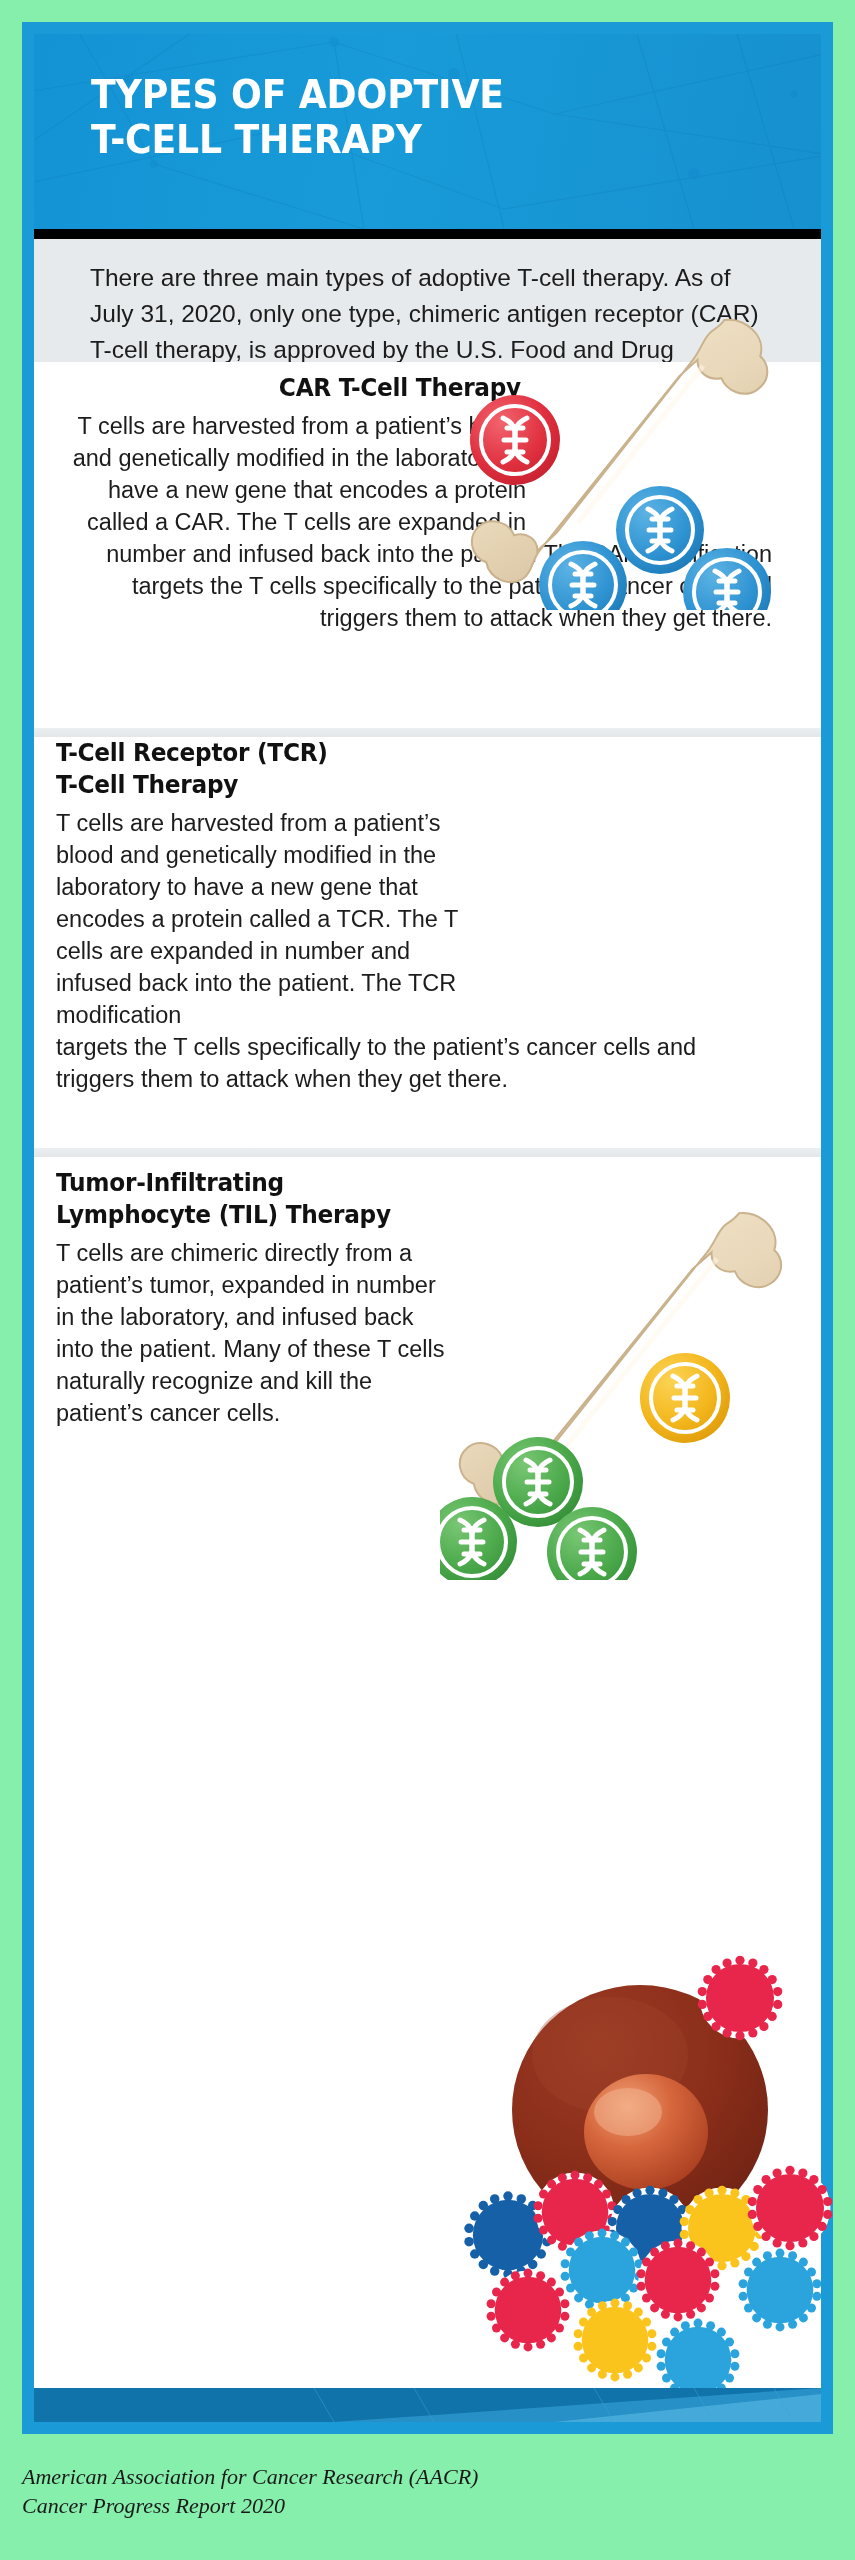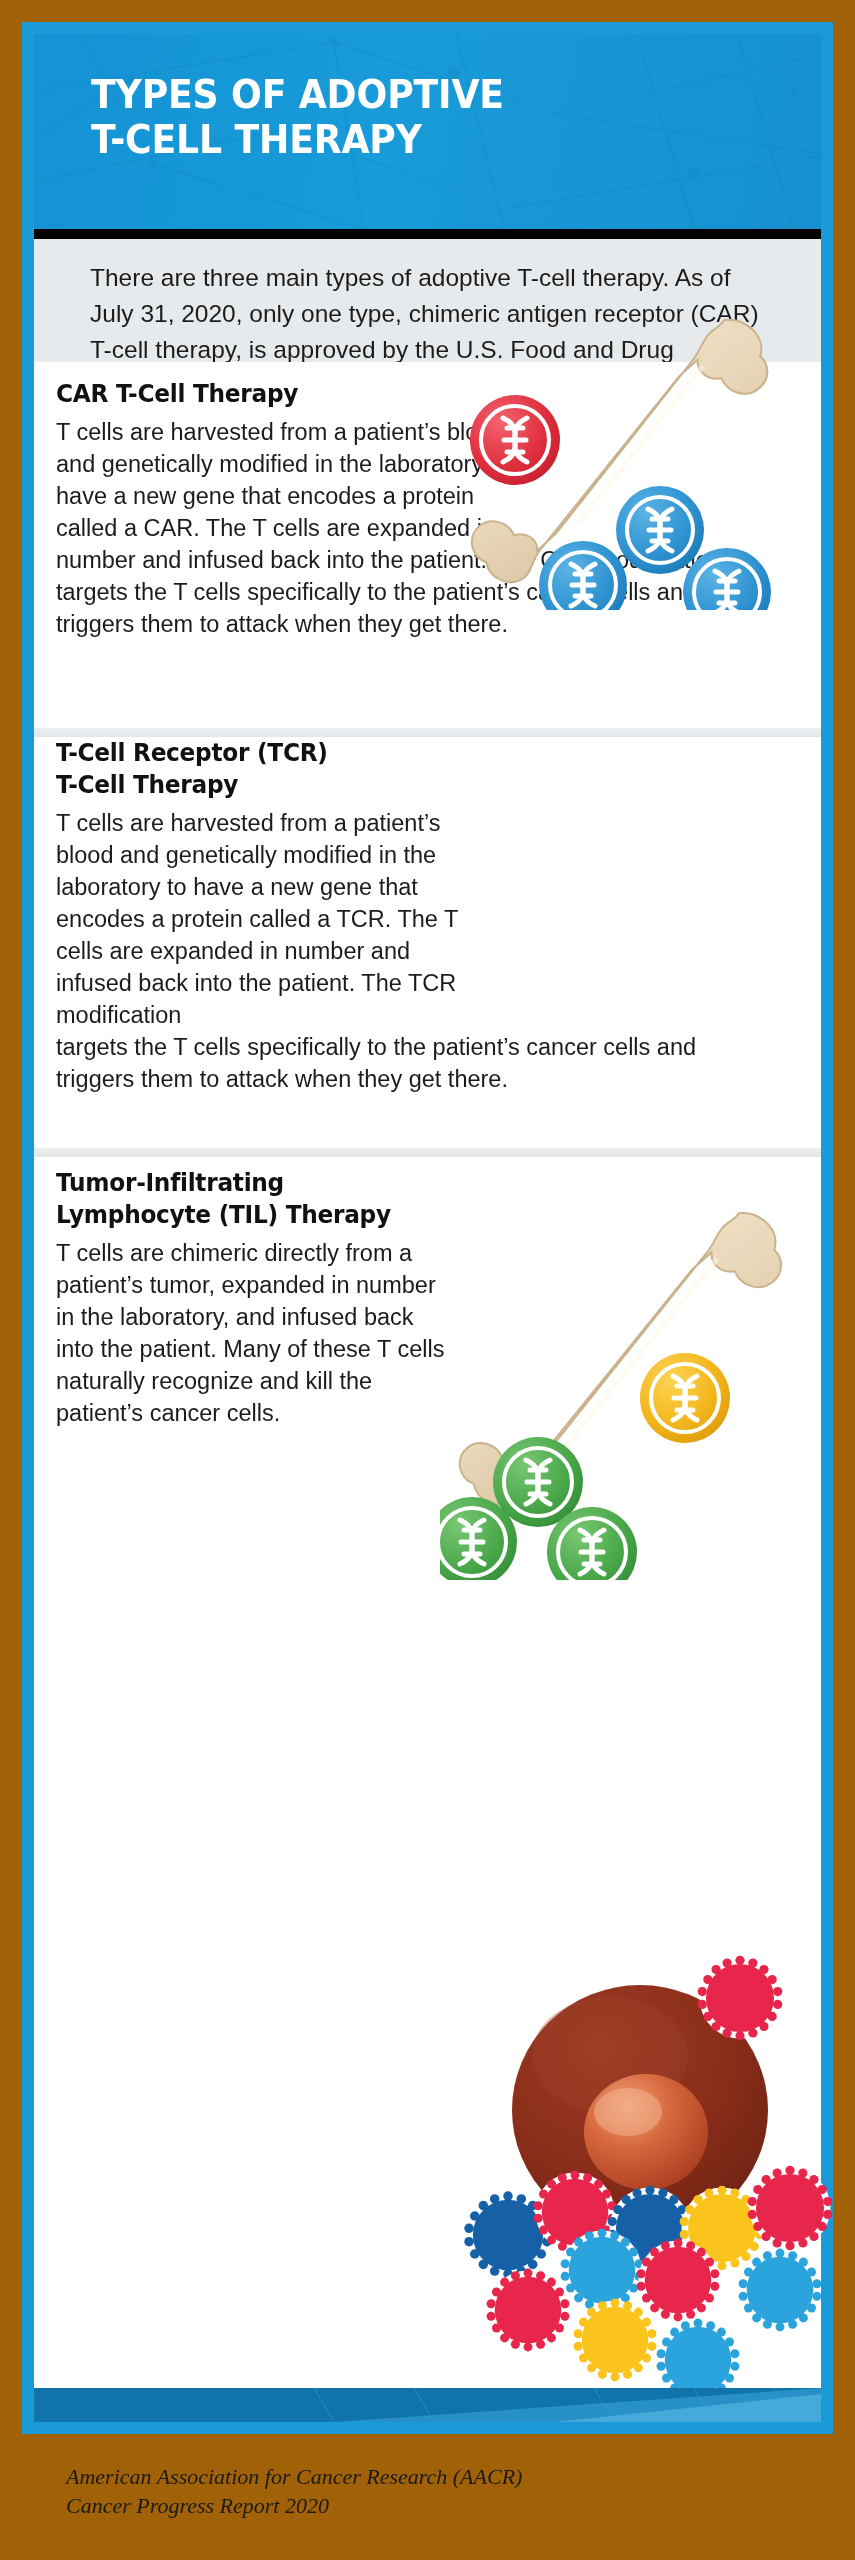--- a/index.html
+++ b/index.html
@@ -11,21 +11,21 @@
     width: 855px;
     height: 2560px;
     font-family: "Liberation Sans", sans-serif;
     overflow: hidden;
   }
 
   .infographic {
     position: relative;
     width: 855px;
     height: 2560px;
-    background: #a16207;
+    background: #86efac;
   }
 
   
   .frame {
     position: absolute;
     left: 22px;
     top: 22px;
     width: 811px;
     height: 2412px;
     background: #1a9ad7;
@@ -100,21 +100,21 @@
     position: absolute;
     left: 34px;
     top: 362px;
     width: 787px;
     height: 2060px;
     background: #ffffff;
     overflow: hidden;
   }
 
   .section { position: absolute; left: 0; width: 787px; }
-  .sec-car { top: 6px;    height: 360px; }
+  .sec-car { top: 0;    height: 360px; text-align: right; }
   .sec-tcr { top: 363px; height: 405px; }
   .sec-til { top: 795px; height: 420px; padding-left: 16px; }
 
   .divider {
     position: absolute;
     left: 0;
     width: 787px;
     height: 9px;
     background: linear-gradient(#eceff1, #e3e7ea);
   }
@@ -170,21 +170,21 @@
     position: absolute;
     left: 22px;
     top: 2462px;
     width: 700px;
     color: #1a1a1a;
     font-family: "Liberation Serif", serif;
     font-style: italic;
     font-size: 22px;
     line-height: 29px;
   }
-  .attribution span { display: block; margin-left: 44px; }
+  .attribution span { display: block; }
 
   
   .art { position: absolute; pointer-events: none; }
   .art-car { left: 455px; top: 280px; width: 390px; height: 330px; }
   .art-tcr { left: 440px; top: 1160px; width: 400px; height: 420px; }
   .art-til { left: 450px; top: 1940px; width: 395px; height: 450px; }
 </style>
 </head>
 <body>
 

